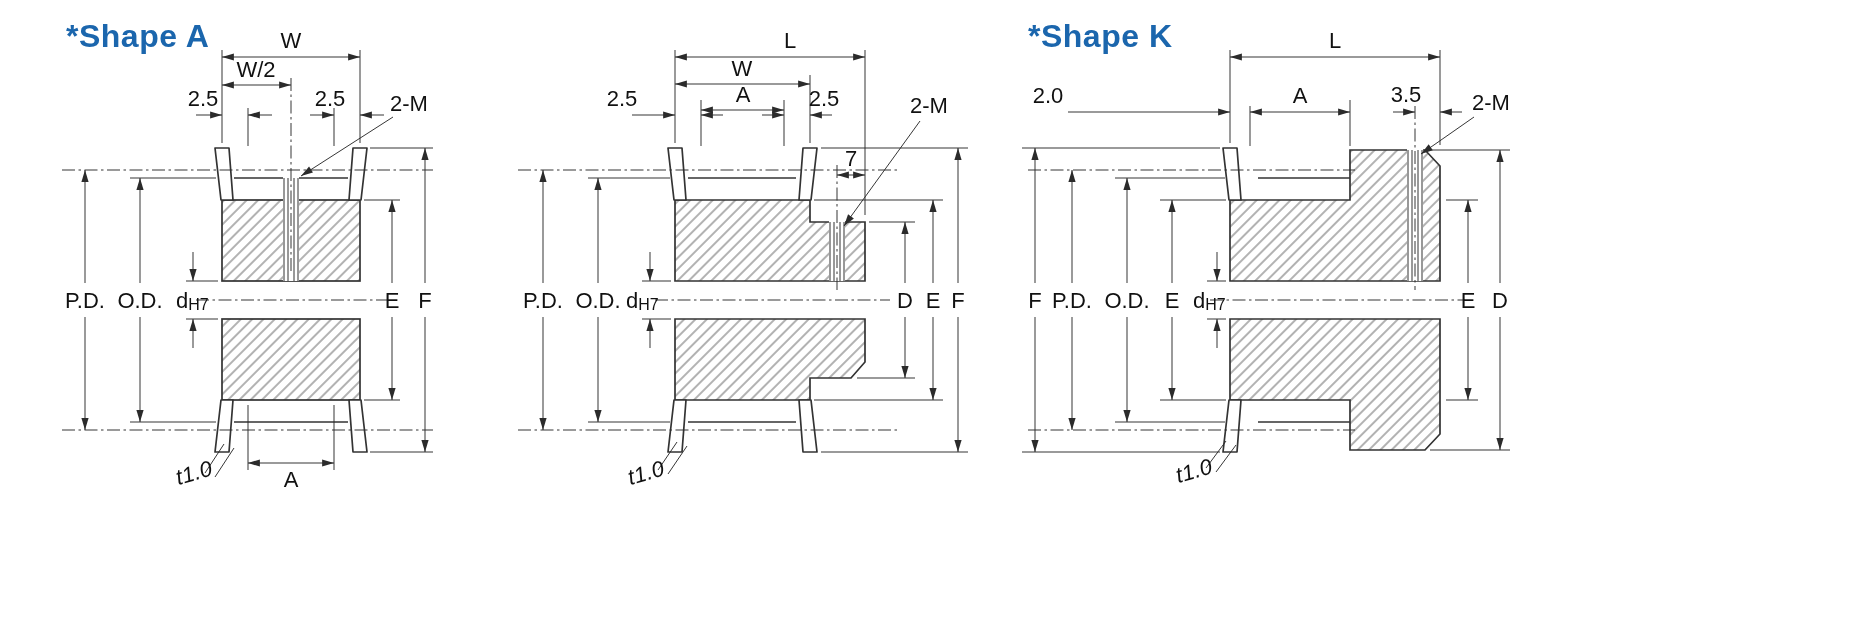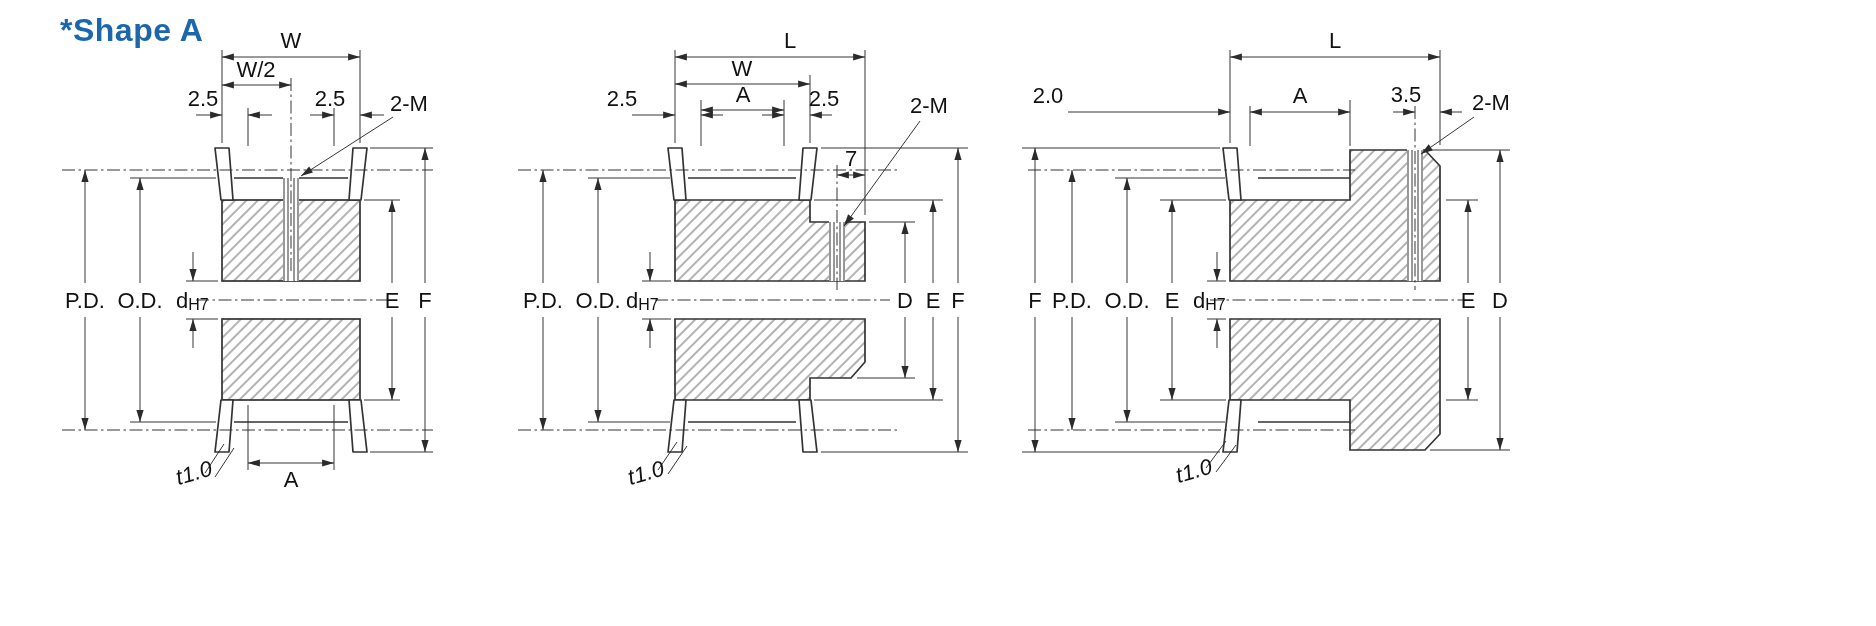--- a/index.html
+++ b/index.html
@@ -1,19 +1,19 @@
 <!DOCTYPE html>
 <html><head>
 <meta charset="utf-8">
 <style>
   html,body{margin:0;padding:0;background:#ffffff;width:1876px;height:626px;overflow:hidden;
             font-family:"Liberation Sans",sans-serif;}
   .board{display:flex;width:1876px;height:626px;background:#fff;}
   .figure{position:relative;height:626px;flex:0 0 auto;}
-  .title{position:absolute;top:10px;margin:2px;font-size:32px;font-weight:bold;color:#1b66ad;
+  .title{position:absolute;top:10px;margin:8px;font-size:32px;font-weight:bold;color:#1b66ad;
          font-family:"Liberation Sans",sans-serif;letter-spacing:.5px;}
   svg{display:block;}
   svg text{font-family:"Liberation Sans",sans-serif;font-size:22px;fill:#111;}
   .lbl{text-anchor:middle;}
   .mid{text-anchor:middle;dominant-baseline:central;}
   .midl{text-anchor:start;dominant-baseline:central;}
   .tol{font-size:16px;}
   .tslant{font-style:italic;font-size:22px;}
   .outline{stroke:#333;stroke-width:1.7;fill:none;}
   .part{stroke:#333;stroke-width:1.7;}
@@ -214,20 +214,21 @@
         <text class="midl" x="126" y="300"><tspan>d</tspan><tspan class="tol" dy="4">H7</tspan></text>
         <text class="mid" x="405" y="300">D</text>
         <text class="mid" x="433" y="300">E</text>
         <text class="mid" x="458" y="300">F</text>
         <text class="tslant" x="148" y="480" transform="rotate(-16 148 480)" text-anchor="middle">t1.0</text>
       </g>
     </svg>
   </div>
 
   <div class="figure" style="width:550px">
+    <h2 class="title" style="left:10px">*Shape K</h2>
     <svg viewBox="0 0 550 626" width="550" height="626">
       <defs>
         <pattern id="hatchK" patternUnits="userSpaceOnUse" width="8" height="8" patternTransform="rotate(45)">
           <line x1="4" y1="-1" x2="4" y2="9" stroke="#555" stroke-width="0.9"></line>
         </pattern>
         <marker id="arwK" markerUnits="userSpaceOnUse" markerWidth="13" markerHeight="10" refX="12.3" refY="5" orient="auto-start-reverse">
           <path d="M0.4,1.4 L12.3,5 L0.4,8.6 Z" fill="#2b2b2b"></path>
         </marker>
       </defs>
 

